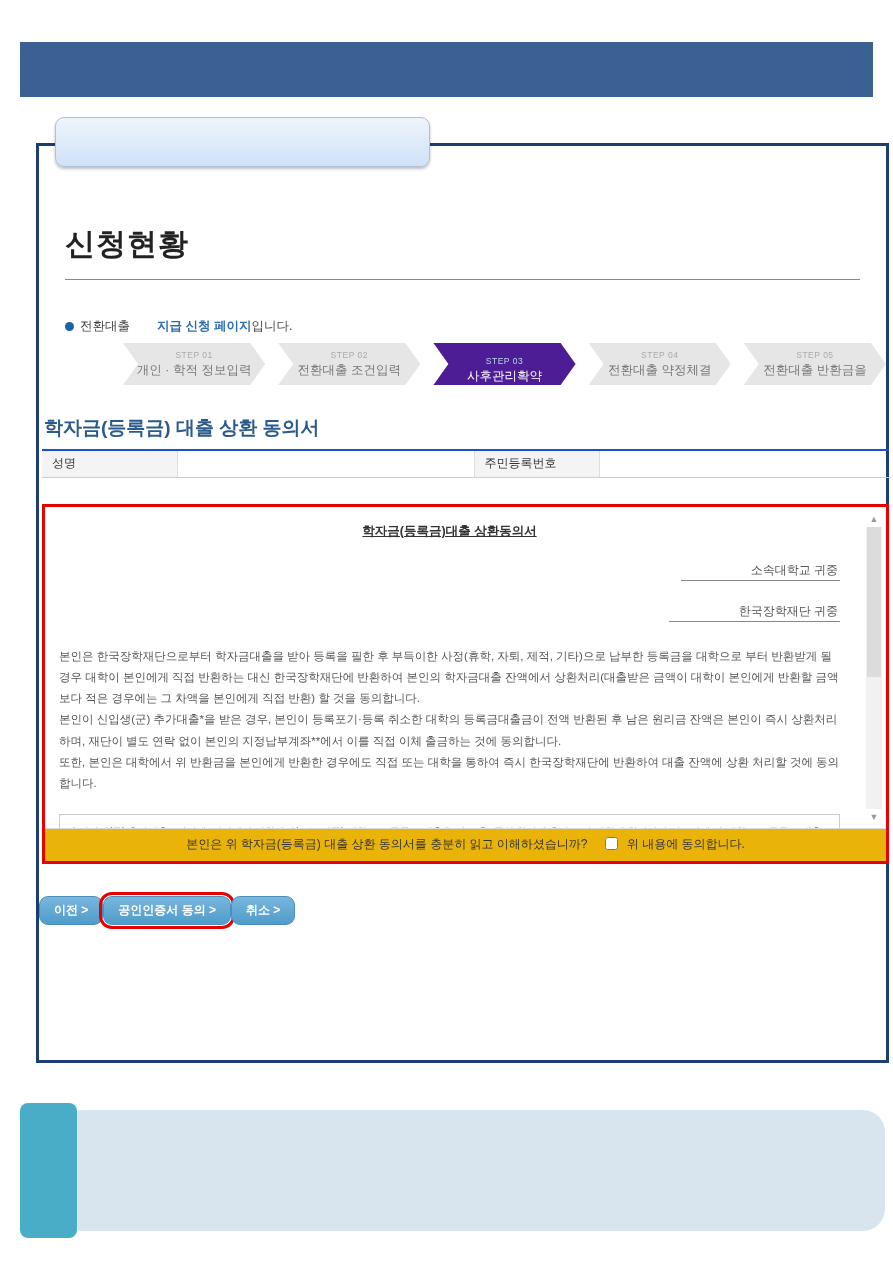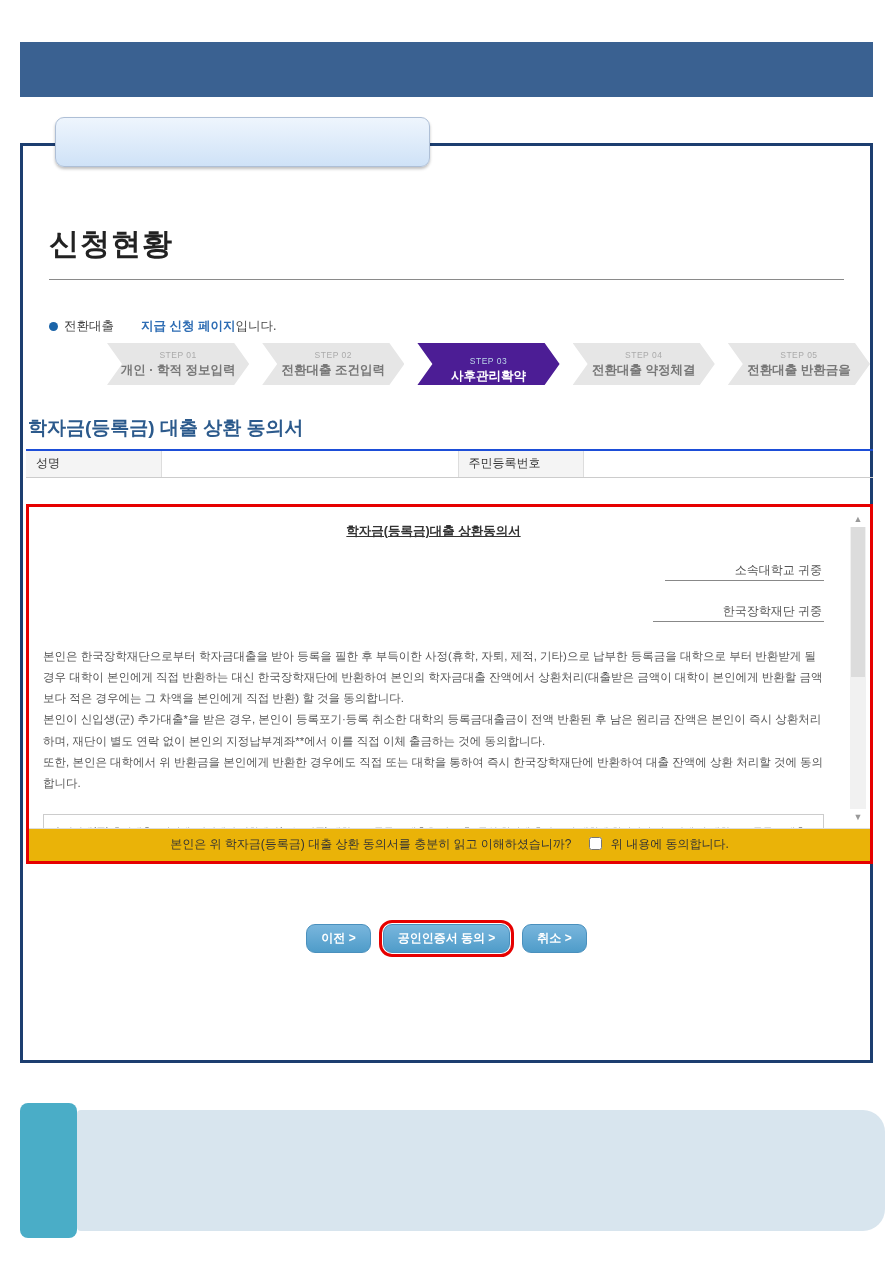--- a/index.html
+++ b/index.html
@@ -7,41 +7,41 @@
     font-family:"Liberation Sans","DejaVu Sans",sans-serif; position:relative; }
 
   
   .top-bar { position:absolute; left:20px; top:42px; width:853px; height:55px;
     background:#3a6191; }
   .blank-tab { position:absolute; left:55px; top:117px; width:375px; height:50px;
     background:linear-gradient(#eef5fd,#cfe2f7); border:1px solid #aebfd6;
     border-radius:9px; box-shadow:0 2px 3px rgba(0,0,0,.25); z-index:3; }
 
   
-  .main-box { position:absolute; left:20px; top:143px; width:853px; height:920px;
+  .main-box { position:absolute; left:36px; top:143px; width:853px; height:920px;
     border:3px solid #1c3e70; background:#fff; z-index:1; }
 
   .page-title { margin:78px 0 0 26px; font-size:30px; font-weight:bold;
     color:#222; letter-spacing:1px; }
   .title-rule { border:none; border-top:1px solid #8a8a8a; margin:14px 26px 0 26px; }
 
   .intro-line { margin:38px 0 0 26px; font-size:12.5px; color:#444;
     display:flex; align-items:center; }
   .bullet { width:9px; height:9px; border-radius:50%; background:#1b64a8;
     display:inline-block; margin-right:6px; flex:0 0 auto; }
   .intro-highlight { color:#2e6db4; font-weight:bold;margin-left:27px; }
 
   
   .steps { display:flex; gap:13px; margin:8px 0 0 84px; height:42px; }
   .step { width:147px; height:42px; background:#e6e6e6; color:#999;
     clip-path:polygon(0 0, calc(100% - 15px) 0, 100% 50%, calc(100% - 15px) 100%,
       0 100%, 15px 50%);
     display:flex; flex-direction:column; align-items:center; justify-content:center; }
   .step .s-no { font-size:8.5px; color:#aaa; letter-spacing:.5px; }
-  .step .s-label { font-size:12.5px; font-weight:bold; color:#777; margin-top:2px; }
+  .step .s-label { font-size:12.5px; font-weight:normal; color:#777; margin-top:2px; }
   .step.active { background:#4c1d95;justify-content:flex-end; }
   .step.active .s-no { color:#bcd7ea; }
   .step.active .s-label { color:#fff; }
 
   
   .section-title { margin:30px 0 0 5px; font-size:19px; font-weight:bold; color:#2c5a8c; }
   table.info { width:847px; margin:8px 0 0 3px; border-collapse:collapse;
     border-top:2px solid #1d4ed8; }
   table.info td { height:27px; font-size:12px; color:#333;
     border-bottom:1px solid #ccc; padding-left:10px; }
@@ -72,22 +72,22 @@
     background:#f1f1f1; }
   .sbar .thumb { position:absolute; top:0; left:1px; width:14px; height:150px;
     background:#dcdcdc; }
 
   .consent-row { height:32px; display:flex; align-items:center; justify-content:center;
     font-size:12px; color:#333; background:#eab308; }
   .consent-row .q { margin-right:18px; }
   .consent-row input { width:13px; height:13px; margin-right:5px; vertical-align:-2px; }
 
   
-  .btn-row { display:flex; justify-content:center; align-items:center; gap:12px;
-    margin-top:60px; }
+  .btn-row { display:flex; justify-content:flex-start; align-items:center; 
+    margin-top:32px; }
   .btn { background:linear-gradient(#79b6dd,#4f9cc9); border:1px solid #4a90bd;
     border-radius:9px; color:#fff; font-weight:bold; font-size:12px;
     padding:5px 14px; cursor:pointer; font-family:inherit; }
   .btn.certify { outline:3px solid #e60000; outline-offset:1px; }
 
   
   .footer-accent { position:absolute; left:20px; top:1103px; width:57px; height:135px;
     background:#4aadc7; border-radius:8px; z-index:2; }
   .footer-panel { position:absolute; left:77px; top:1110px; width:808px; height:121px;
     background:#d8e5ee; border-radius:4px 22px 22px 4px; z-index:1; }

